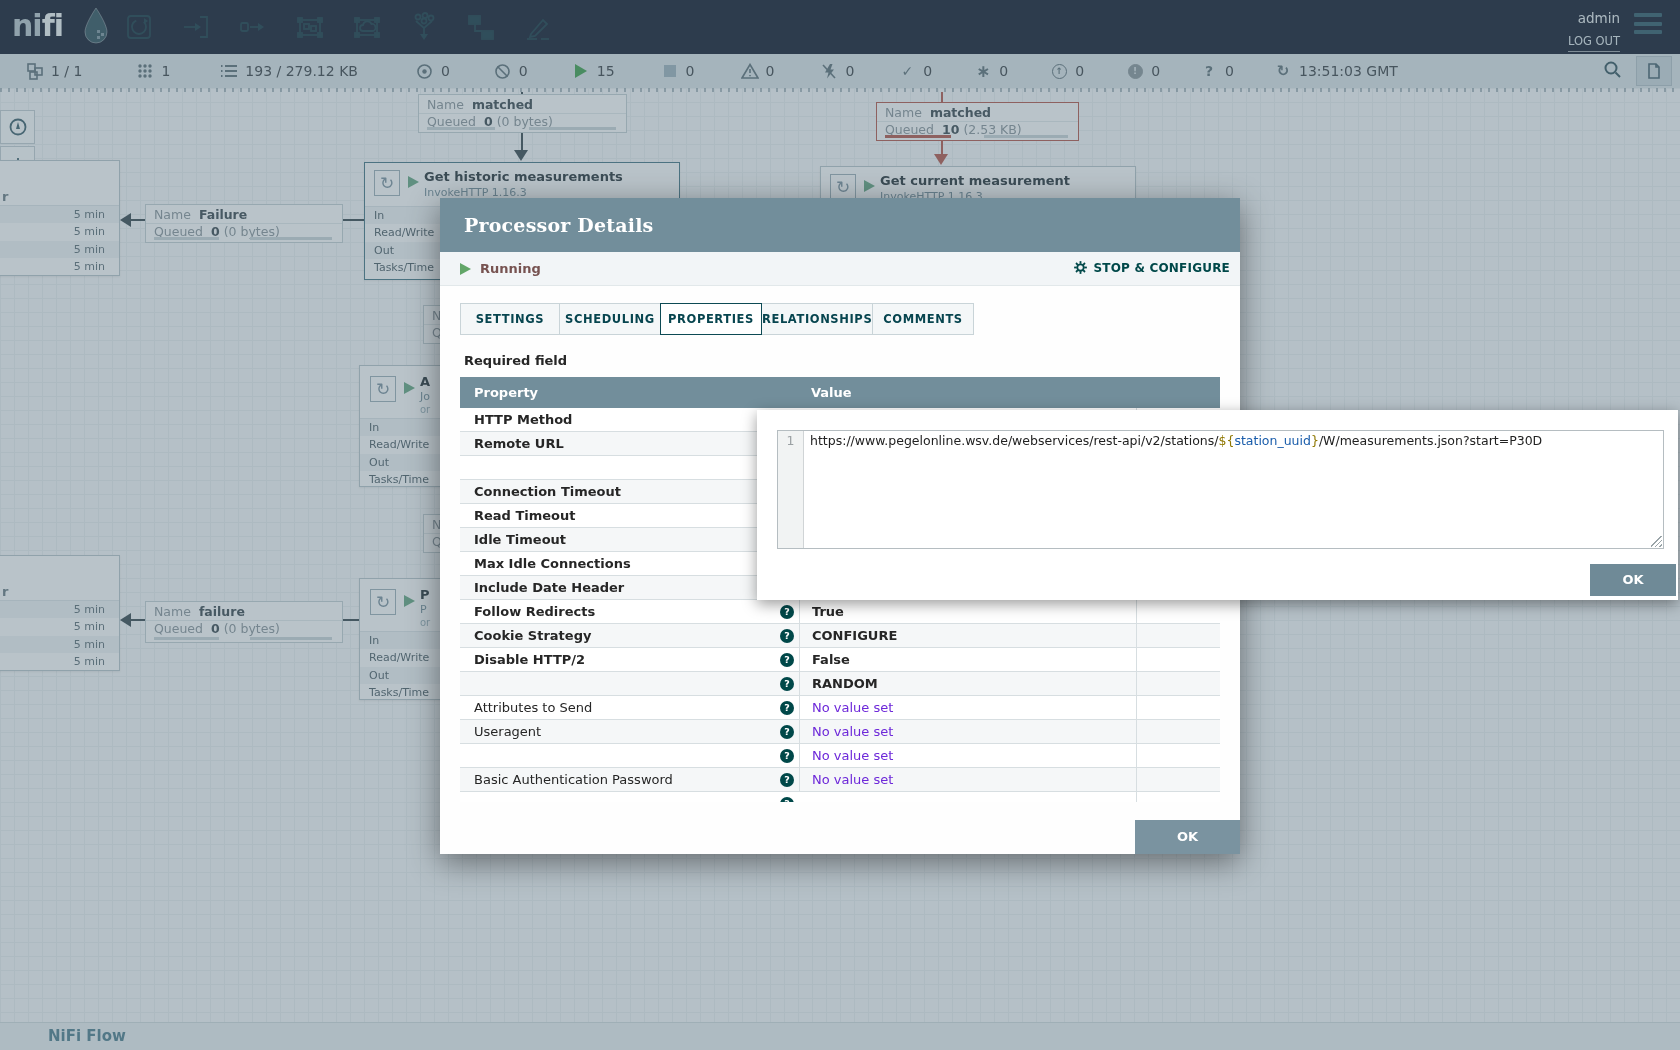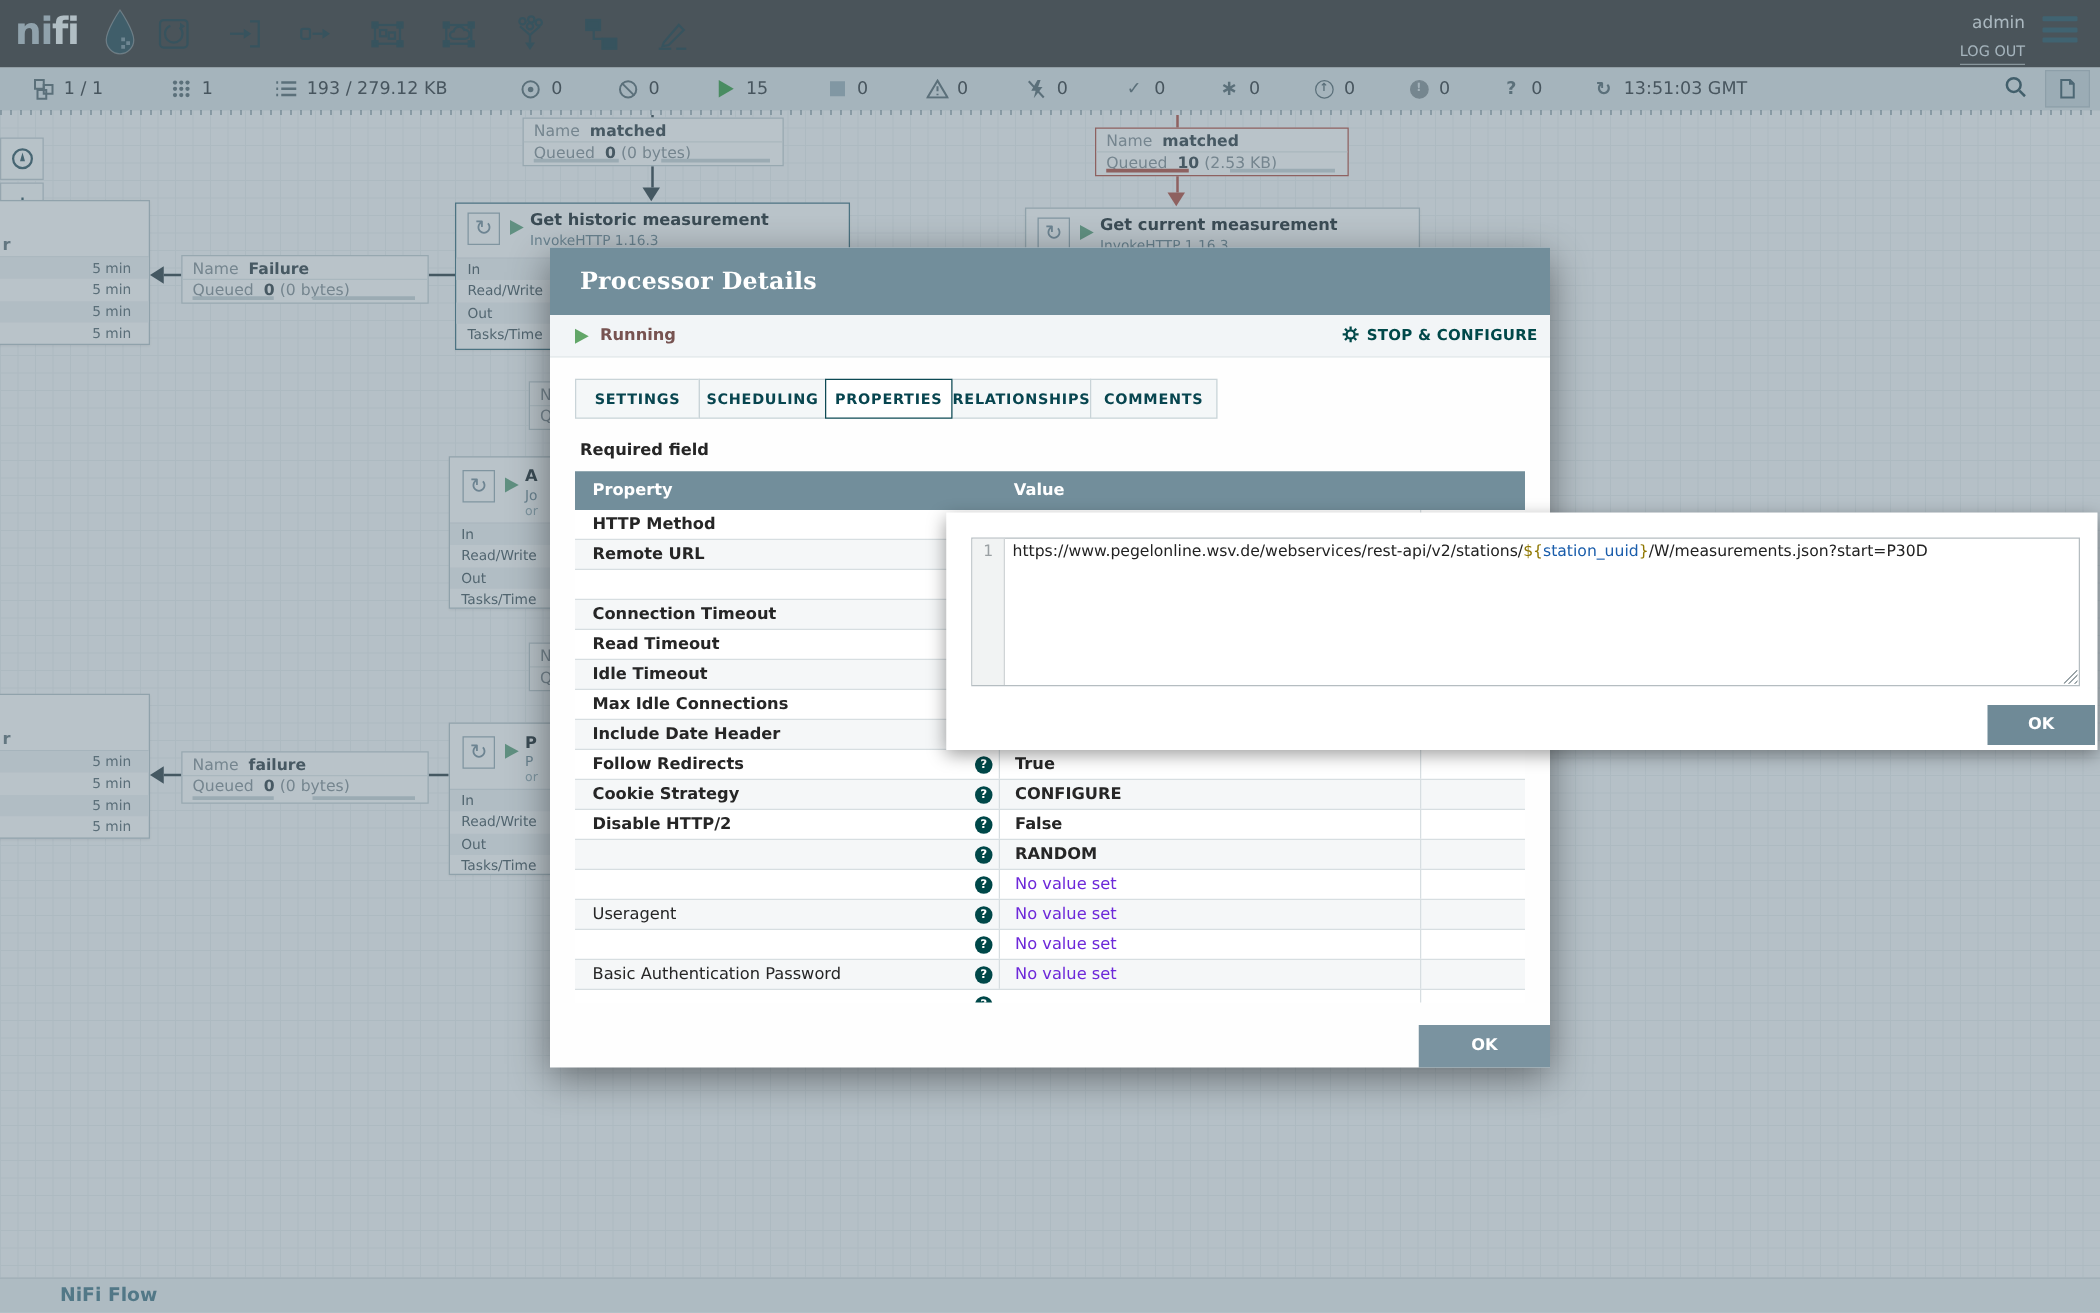--- a/index.html
+++ b/index.html
@@ -1,20 +1,20 @@
 <!DOCTYPE html>
 <html><head>
 <meta charset="utf-8">
 <style>
   html,body{margin:0;padding:0;background:#8fa3ad;}
   *{box-sizing:border-box;font-family:"DejaVu Sans","Liberation Sans",sans-serif;}
   #stage{position:relative;width:1680px;height:1050px;overflow:hidden;background:#f9fafb;}
 
   
-  #topbar{position:absolute;left:0;top:0;width:1680px;height:54px;background:#404040;z-index:5;}
+  #topbar{position:absolute;left:0;top:0;width:1680px;height:54px;background:#0f172a;z-index:5;}
   #logo{position:absolute;left:12px;top:8px;font-size:30px;font-weight:bold;letter-spacing:-1px;}
   #logo .ni{color:#b9c7cd}#logo .fi{color:#f2f6f7}
   #logo-drop{position:absolute;left:82px;top:6px;}
   #tool-icons{position:absolute;left:124px;top:12px;display:flex;gap:27px;}
   .tbtn{width:30px;height:30px;opacity:.78;cursor:pointer}
   .tbtn svg{stroke:#163f49;fill:none;stroke-width:1.8}
   #user-area{position:absolute;right:60px;top:8px;text-align:right;line-height:1.5;}
   #user-name{color:#e7edef;font-size:13.5px;}
   #logout{color:#dde6ea;font-size:11.5px;border-bottom:1px solid rgba(230,238,240,.65);cursor:pointer;display:inline-block}
   #hamburger{position:absolute;right:18px;top:13px;width:28px;cursor:pointer}
@@ -178,21 +178,21 @@
       <div class="cr2"><span class="cl">Qu</span></div>
     </div>
     <div class="conn" style="left:423px;top:426px;width:203px;height:39px">
       <div class="cr1"><span class="cl">Na</span></div>
       <div class="cr2"><span class="cl">Qu</span></div>
     </div>
 
     <div class="proc sel" style="left:364px;top:74px;width:316px;height:118px">
       <span class="picon" style="left:9px;top:7px">↻</span>
       <span class="pplay" style="left:43px;top:13px"></span>
-      <div class="ptitle" style="left:59px;top:6px">Get historic measurement</div>
+      <div class="ptitle" style="left:59px;top:6px">Get historic measurements</div>
       <div class="ptype" style="left:59px;top:23px">InvokeHTTP 1.16.3</div>
       <div class="pstats" style="top:43px">
         <div class="prow alt"><span>In</span></div>
         <div class="prow"><span>Read/Write</span></div>
         <div class="prow alt"><span>Out</span></div>
         <div class="prow"><span>Tasks/Time</span></div>
       </div>
     </div>
 
     <div class="proc" style="left:820px;top:78px;width:316px;height:110px">
@@ -570,20 +570,21 @@
       <div class="trow">
           <div class="pcell req">Disable HTTP/2</div>
           <span class="help">?</span>
           <div class="vcell set">False</div>
         </div>
       <div class="trow alt">
           <span class="help">?</span>
           <div class="vcell set">RANDOM</div>
         </div>
       <div class="trow">
+          <div class="pcell">Attributes to Send</div>
           <span class="help">?</span>
           <div class="vcell unset">No value set</div>
         </div>
       <div class="trow alt">
           <div class="pcell">Useragent</div>
           <span class="help">?</span>
           <div class="vcell unset">No value set</div>
         </div>
       <div class="trow">
           <span class="help">?</span>

